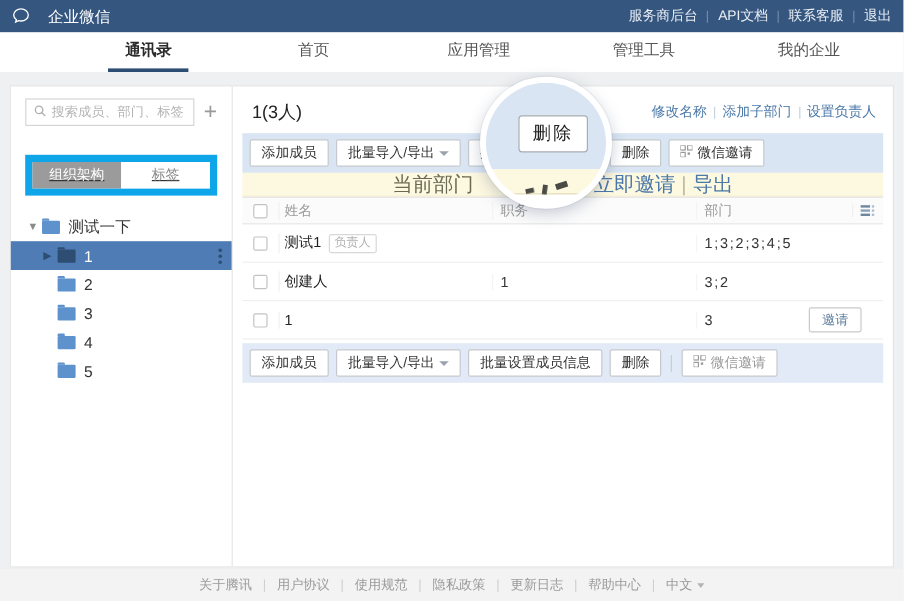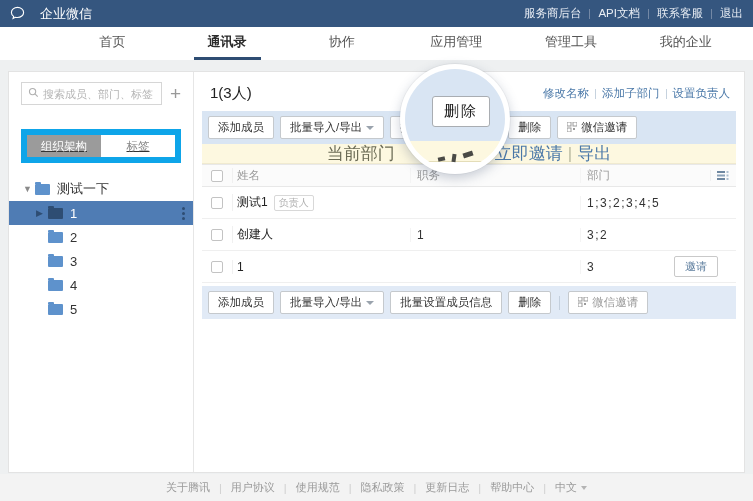--- a/index.html
+++ b/index.html
@@ -133,28 +133,25 @@
     <span class="tsep"></span>
     <a>API文档</a>
     <span class="tsep"></span>
     <a>联系客服</a>
     <span class="tsep"></span>
     <a>退出</a>
   </div>
 </div>
 
 <div class="nav">
+  <div class="nav-tab active">
+      <span>通讯录</span>
+    </div>
   <div class="nav-tab">
       <span>首页</span>
-    </div>
-  <div class="nav-tab active">
-      <span>通讯录</span>
-    </div>
-  <div class="nav-tab">
-      <span>协作</span>
     </div>
   <div class="nav-tab">
       <span>应用管理</span>
     </div>
   <div class="nav-tab">
       <span>管理工具</span>
     </div>
   <div class="nav-tab">
       <span>我的企业</span>
     </div>

